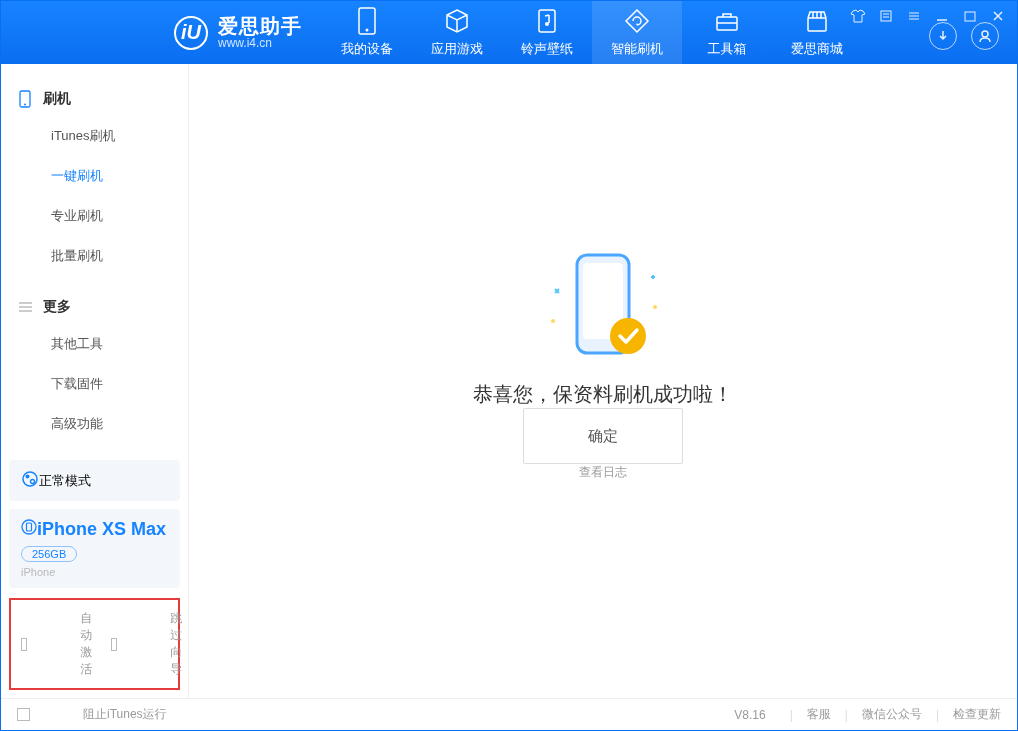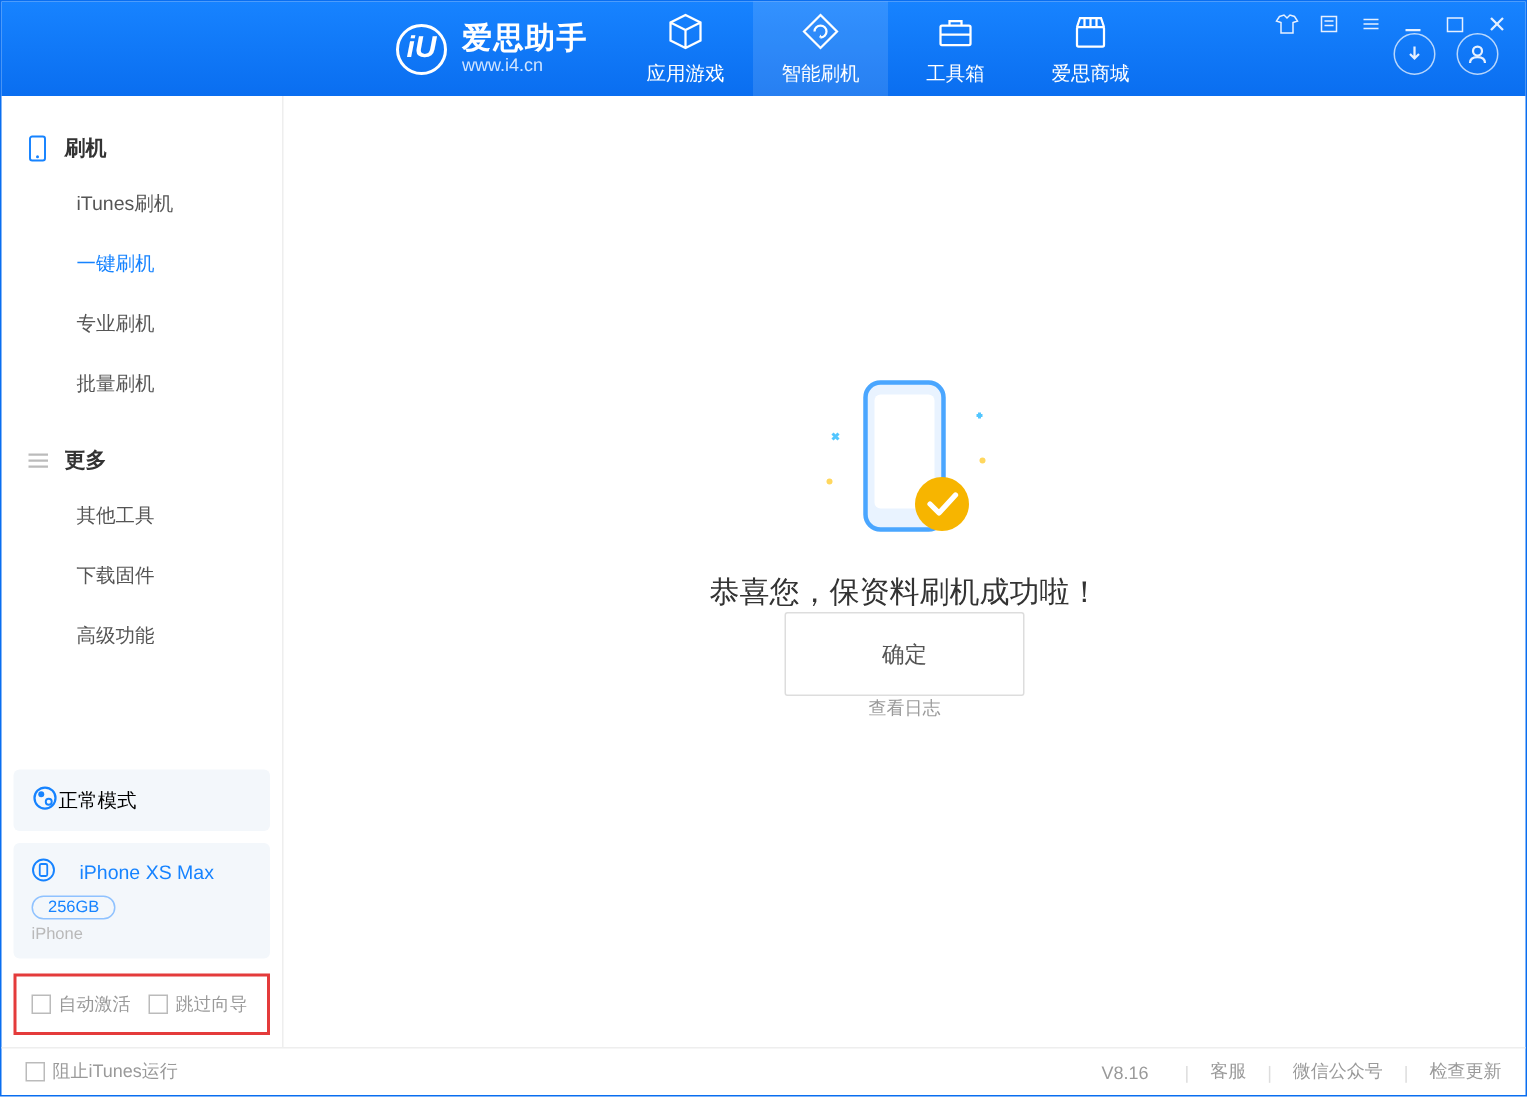--- a/index.html
+++ b/index.html
@@ -26,26 +26,26 @@
 
 .body { flex: 1; display: flex; min-height: 0; }
 .sidebar { width: 188px; border-right: 1px solid #eee; display: flex; flex-direction: column; padding-top: 18px; }
 .side-section-title { display:flex; align-items:center; gap:10px; padding: 8px 16px; color:#333; font-weight:bold; font-size: 14px; }
 .side-section-title .side-icon { width:16px; height:16px; display:flex; align-items:center; justify-content:center; color:#1683ff; }
 .side-item { padding: 11px 0 11px 50px; color: #555; cursor: pointer; font-size: 13px; }
 .side-item.active { color: #1683ff; }
 .side-spacer { flex: 1; }
 .device-card { margin: 0 8px 8px 8px; background: #f3f7fb; border-radius: 4px; padding: 10px 12px; color:#000000; display:flex; align-items:center; font-size:13px; }
 .device-card2 { margin: 0 8px 10px 8px; background: #f3f7fb; border-radius: 4px; padding: 10px 12px; }
-.device-card2 .name { color:#1683ff; font-weight:normal; font-size:13px; display:flex; align-items:center; gap:16px;}
+.device-card2 .name { color:#1683ff; font-weight:bold; font-size:18px; display:flex; align-items:center; gap:0;}
 .device-card2 .badge { display:inline-block; margin-top:6px; padding: 1px 10px; border:1px solid #8fc2ff; border-radius: 10px; color:#1683ff; font-size:11px; }
 .device-card2 .type { margin-top:4px; color:#b9b9b9; font-size:11px; }
 .highlight-box { margin: 0 8px 8px 8px; border: 2px solid #e43b3b; padding: 10px; display:flex; gap:12px; align-items:center; }
 .checkbox { width:13px; height:13px; border:1px solid #bbb; display:inline-block; vertical-align:middle; margin-right:5px; }
-.opt-label { color:#9a9a9a; font-size:12px; display:flex; align-items:center; }
+.opt-label { color:#9a9a9a; font-size:12px; display:flex; align-items:center;gap:48px; }
 
 
 .main { flex: 1; display: flex; flex-direction: column; align-items: center; justify-content: center; padding-bottom: 40px; }
 .illustration { width: 140px; height: 140px; position: relative; }
 .phone-svg { width:100%; height:100%; }
 .success-title { font-size: 20px; color: #333; text-align:center; }
 .ok-button { width: 160px; height: 56px; border:1px solid #ddd; background:#fff; color:#555; font-size:15px; cursor:pointer; border-radius:2px; }
 .log-link { color: #9a9a9a; font-size: 12px; cursor:pointer; text-decoration: none; }
 
 
@@ -65,25 +65,44 @@
     <div class="logo-area">
       <div class="logo-icon">iU</div>
       <div class="logo-text">
         <span class="title">爱思助手</span>
         <span class="url">www.i4.cn</span>
       </div>
     </div>
     <div class="nav">
       <div class="nav-item">
         <span class="nav-icon">
+          <svg width="22" height="28" viewBox="0 0 22 28">
+              <rect x="3" y="1" width="16" height="26" rx="2" fill="none" stroke="#fff" stroke-width="1.5"></rect>
+              <circle cx="11" cy="23" r="1.5" fill="#fff"></circle>
+            </svg>
+        </span>
+        <span class="nav-label">我的设备</span>
+      </div>
+      <div class="nav-item">
+        <span class="nav-icon">
           <svg width="26" height="26" viewBox="0 0 26 26">
               <path d="M13 2 L23 7 L23 19 L13 24 L3 19 L3 7 Z M3 7 L13 12 L23 7 M13 12 L13 24" fill="none" stroke="#fff" stroke-width="1.5"></path>
             </svg>
         </span>
         <span class="nav-label">应用游戏</span>
+      </div>
+      <div class="nav-item">
+        <span class="nav-icon">
+          <svg width="24" height="26" viewBox="0 0 24 26">
+              <rect x="4" y="2" width="16" height="22" rx="2" fill="none" stroke="#fff" stroke-width="1.5"></rect>
+              <path d="M14 7 L14 15 M14 7 L10 8" stroke="#fff" stroke-width="1.5" fill="none"></path>
+              <circle cx="12" cy="16" r="2" fill="#fff"></circle>
+            </svg>
+        </span>
+        <span class="nav-label">铃声壁纸</span>
       </div>
       <div class="nav-item active">
         <span class="nav-icon">
           <svg width="26" height="26" viewBox="0 0 26 26">
               <path d="M13 2 L24 13 L13 24 L2 13 Z" fill="none" stroke="#fff" stroke-width="1.5"></path>
               <path d="M9 13 A4 4 0 1 1 13 17" fill="none" stroke="#fff" stroke-width="1.5"></path>
               <path d="M12 17 L14 17 L13 15 Z" fill="#fff"></path>
             </svg>
         </span>
         <span class="nav-label">智能刷机</span>

